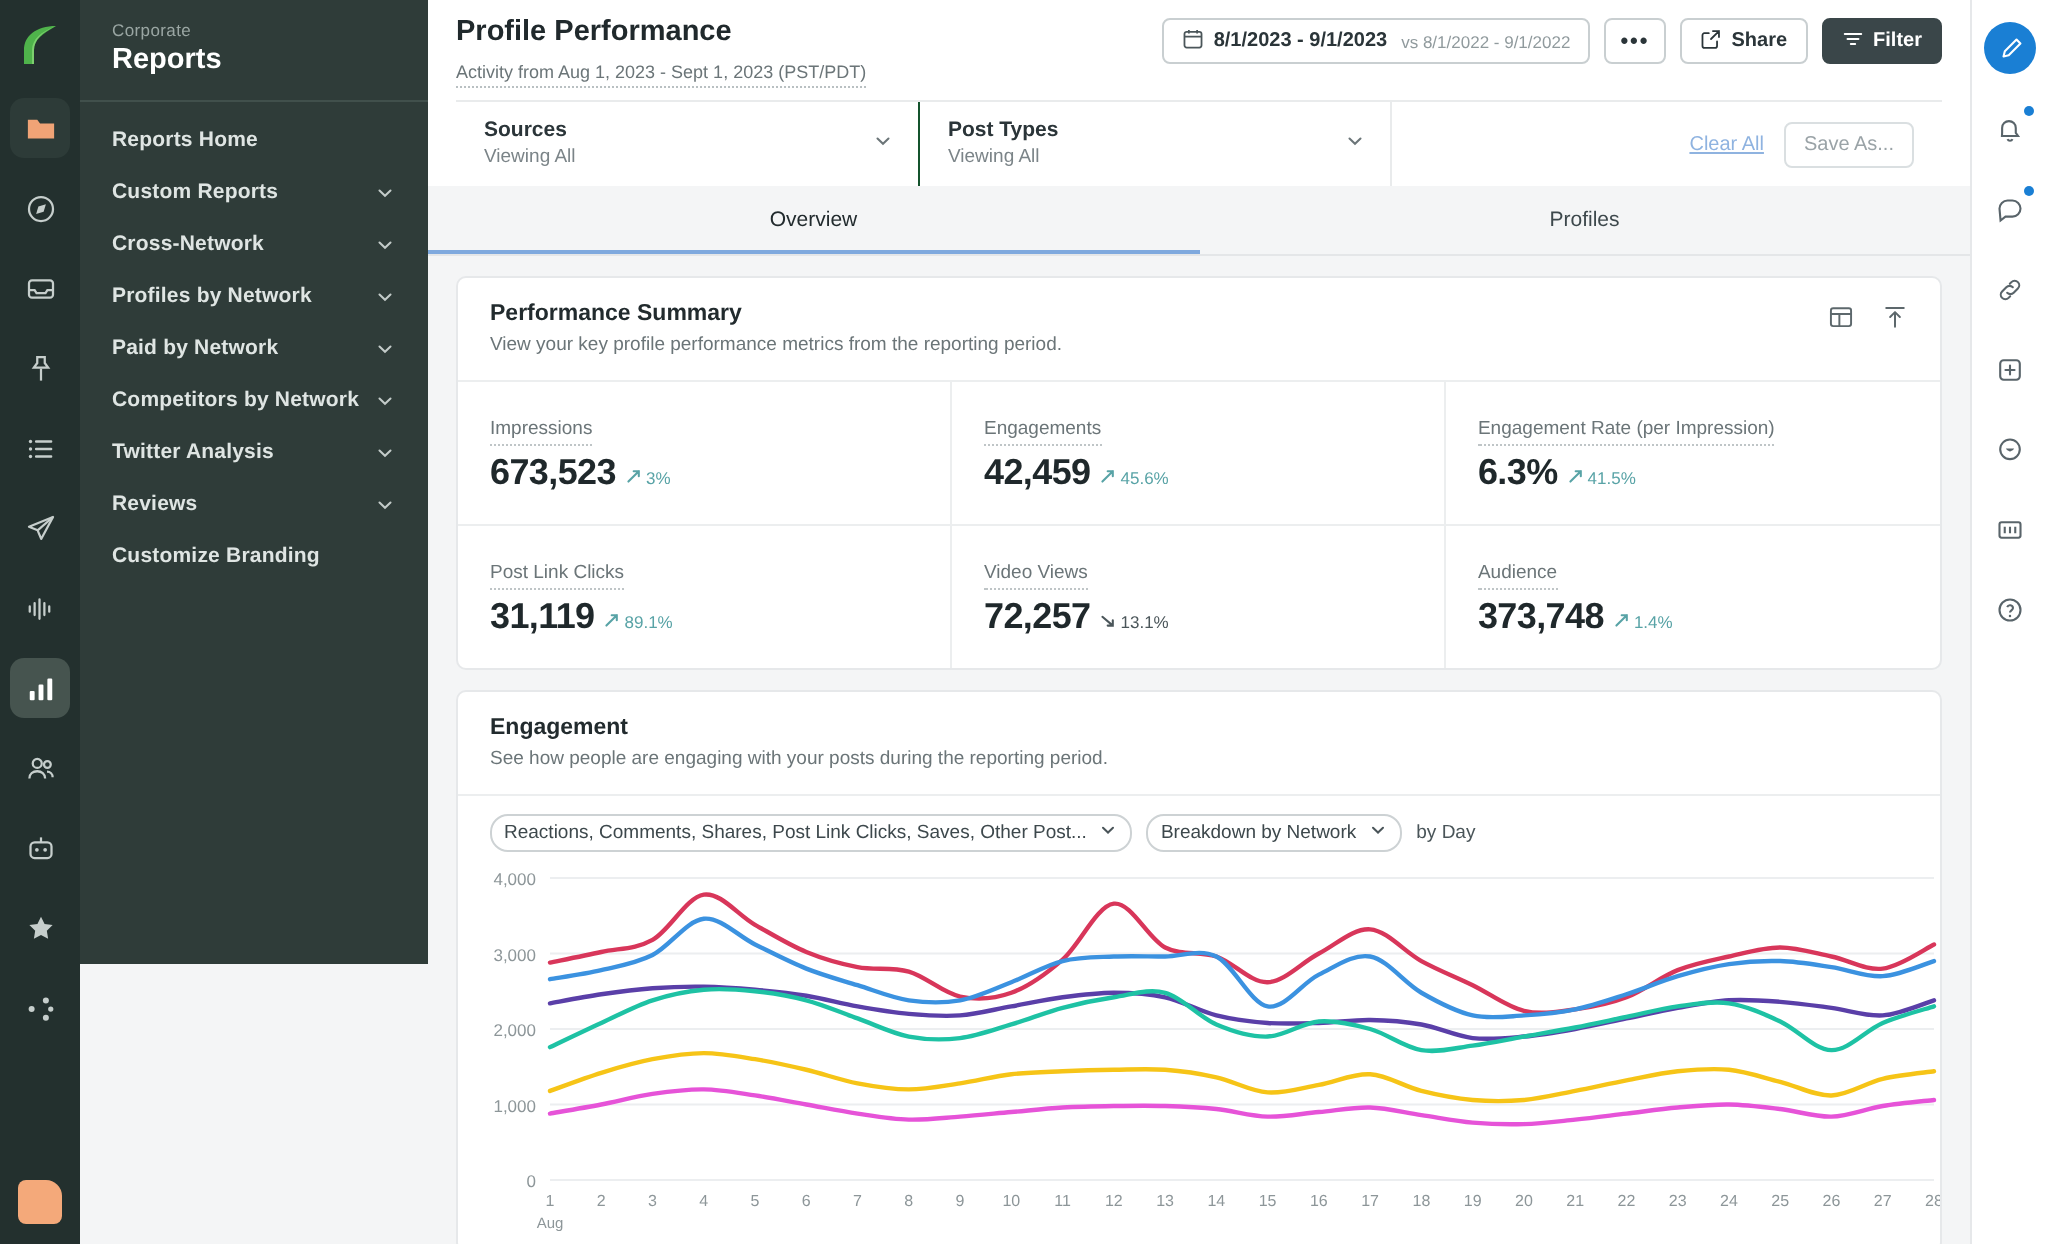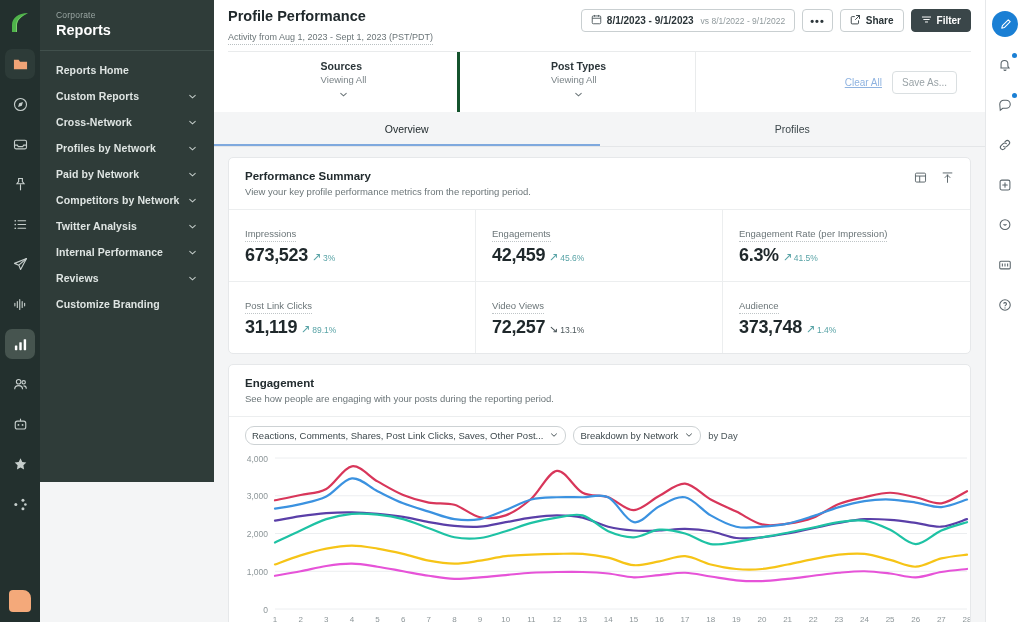--- a/index.html
+++ b/index.html
@@ -74,22 +74,22 @@
   .daterange-vs { font-weight: normal; color: #909a9d; font-size: 8.5px; margin-left:2px;}
 
   .filters {
     display: flex; align-items: stretch; background: #fff;
     border-top: 1px solid #e9ebec; margin-top: 6px;
   }
   .filter-cell {
     padding: 7px 12px 8px 14px; display:flex; align-items:center;
     justify-content: space-between; cursor:pointer;
   }
-  .filter-cell.w1 { width: 232px; border-right: 3px solid #14532d; flex-direction: column; }
-  .filter-cell.w2 { width: 236px; border-right: 1px solid #e9ebec; flex-direction: column; }
+  .filter-cell.w1 { width: 232px; border-right: 1px solid #14532d; }
+  .filter-cell.w2 { width: 236px; border-right: 1px solid #e9ebec; }
   .filter-name { font-size: 10.5px; font-weight: bold; color: #2b3539; line-height: 14px; }
   .filter-value { font-size: 9.5px; color: #7b8488; line-height: 13px; }
   .filter-right { flex: 1; display:flex; align-items:center; justify-content:flex-end; gap: 10px; padding-right: 14px; }
   .clear-all { font-size: 10px; color: #8fb3e0; text-decoration: underline; cursor: pointer; }
   .btn.save-as { color:#9aa3a7; border-color:#dadfe1; font-weight: normal; }
 
   .tabs { display: flex; background: #f4f5f6; border-bottom: 1px solid #e4e6e8; }
   .tab {
     flex: 1; text-align: center; font-size: 10.5px; color: #3d484c;
     padding: 11px 0 9px 0; cursor: pointer; border-bottom: 2px solid transparent;
@@ -274,28 +274,20 @@
         <div class="nav-item">
           <span class="nav-item-label">Competitors by Network</span>
           <span class="chev">
             <svg width="11" height="11" viewBox="0 0 16 16" fill="none" stroke="#c3cbc9" stroke-width="1.5" stroke-linecap="round">
               <path d="M4 6.2 8 10l4-3.8"></path>
             </svg>
           </span>
         </div>
         <div class="nav-item">
           <span class="nav-item-label">Twitter Analysis</span>
-          <span class="chev">
-            <svg width="11" height="11" viewBox="0 0 16 16" fill="none" stroke="#c3cbc9" stroke-width="1.5" stroke-linecap="round">
-              <path d="M4 6.2 8 10l4-3.8"></path>
-            </svg>
-          </span>
-        </div>
-        <div class="nav-item">
-          <span class="nav-item-label">Internal Performance</span>
           <span class="chev">
             <svg width="11" height="11" viewBox="0 0 16 16" fill="none" stroke="#c3cbc9" stroke-width="1.5" stroke-linecap="round">
               <path d="M4 6.2 8 10l4-3.8"></path>
             </svg>
           </span>
         </div>
         <div class="nav-item">
           <span class="nav-item-label">Reviews</span>
           <span class="chev">
             <svg width="11" height="11" viewBox="0 0 16 16" fill="none" stroke="#c3cbc9" stroke-width="1.5" stroke-linecap="round">

